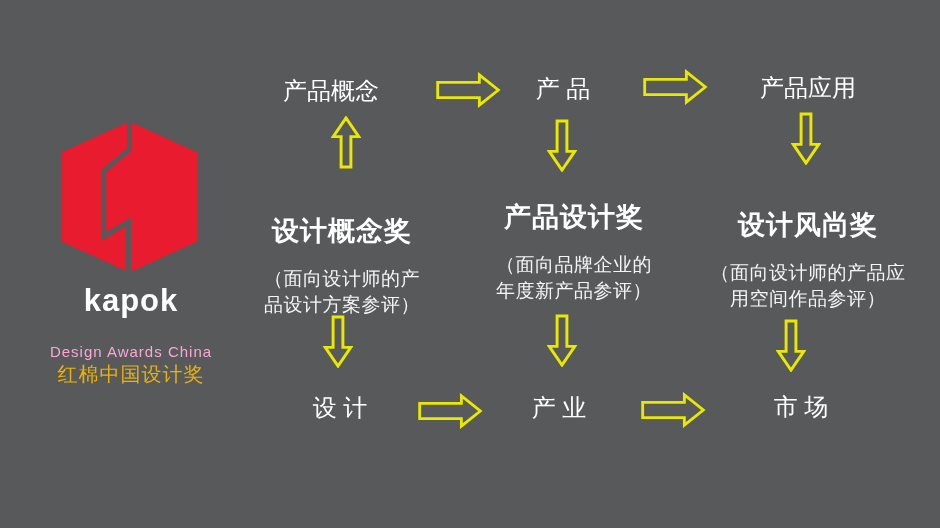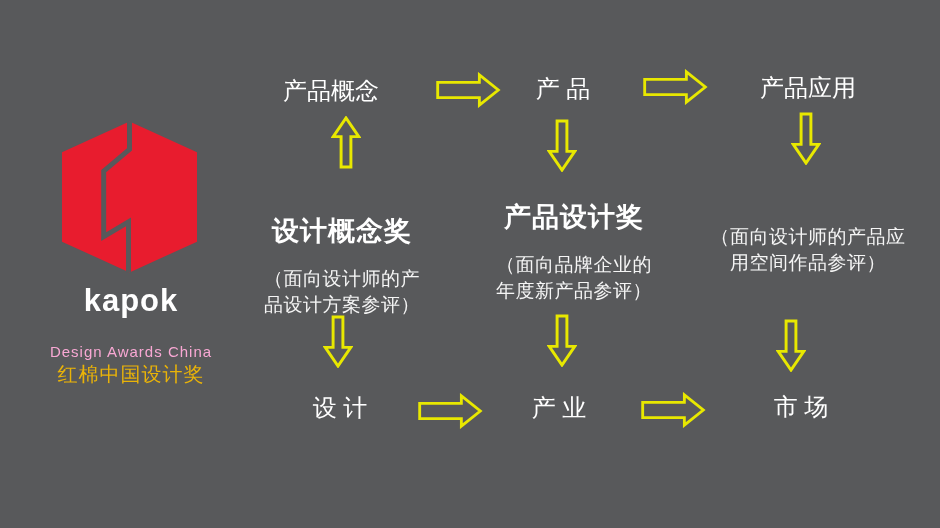--- a/index.html
+++ b/index.html
@@ -93,20 +93,21 @@
 
   <div class="award" style="left:574px;top:199px;">
     <div class="award-title">产品设计奖</div>
     <div class="award-sub">
       <div>（面向品牌企业的</div>
       <div>年度新产品参评）</div>
     </div>
   </div>
 
   <div class="award" style="left:808px;top:207px;">
+    <div class="award-title">设计风尚奖</div>
     <div class="award-sub">
       <div>（面向设计师的产品应</div>
       <div>用空间作品参评）</div>
     </div>
   </div>
 
   <svg class="v-arrow" style="left:338px;top:315px;" viewBox="0 0 30 54" aria-hidden="true">
     <path class="arrow-stroke" d="M10 2 H20 V33 H28 L15 52 L2 33 H10 Z"></path>
   </svg>
   <svg class="v-arrow" style="left:562px;top:314px;" viewBox="0 0 30 54" aria-hidden="true">

